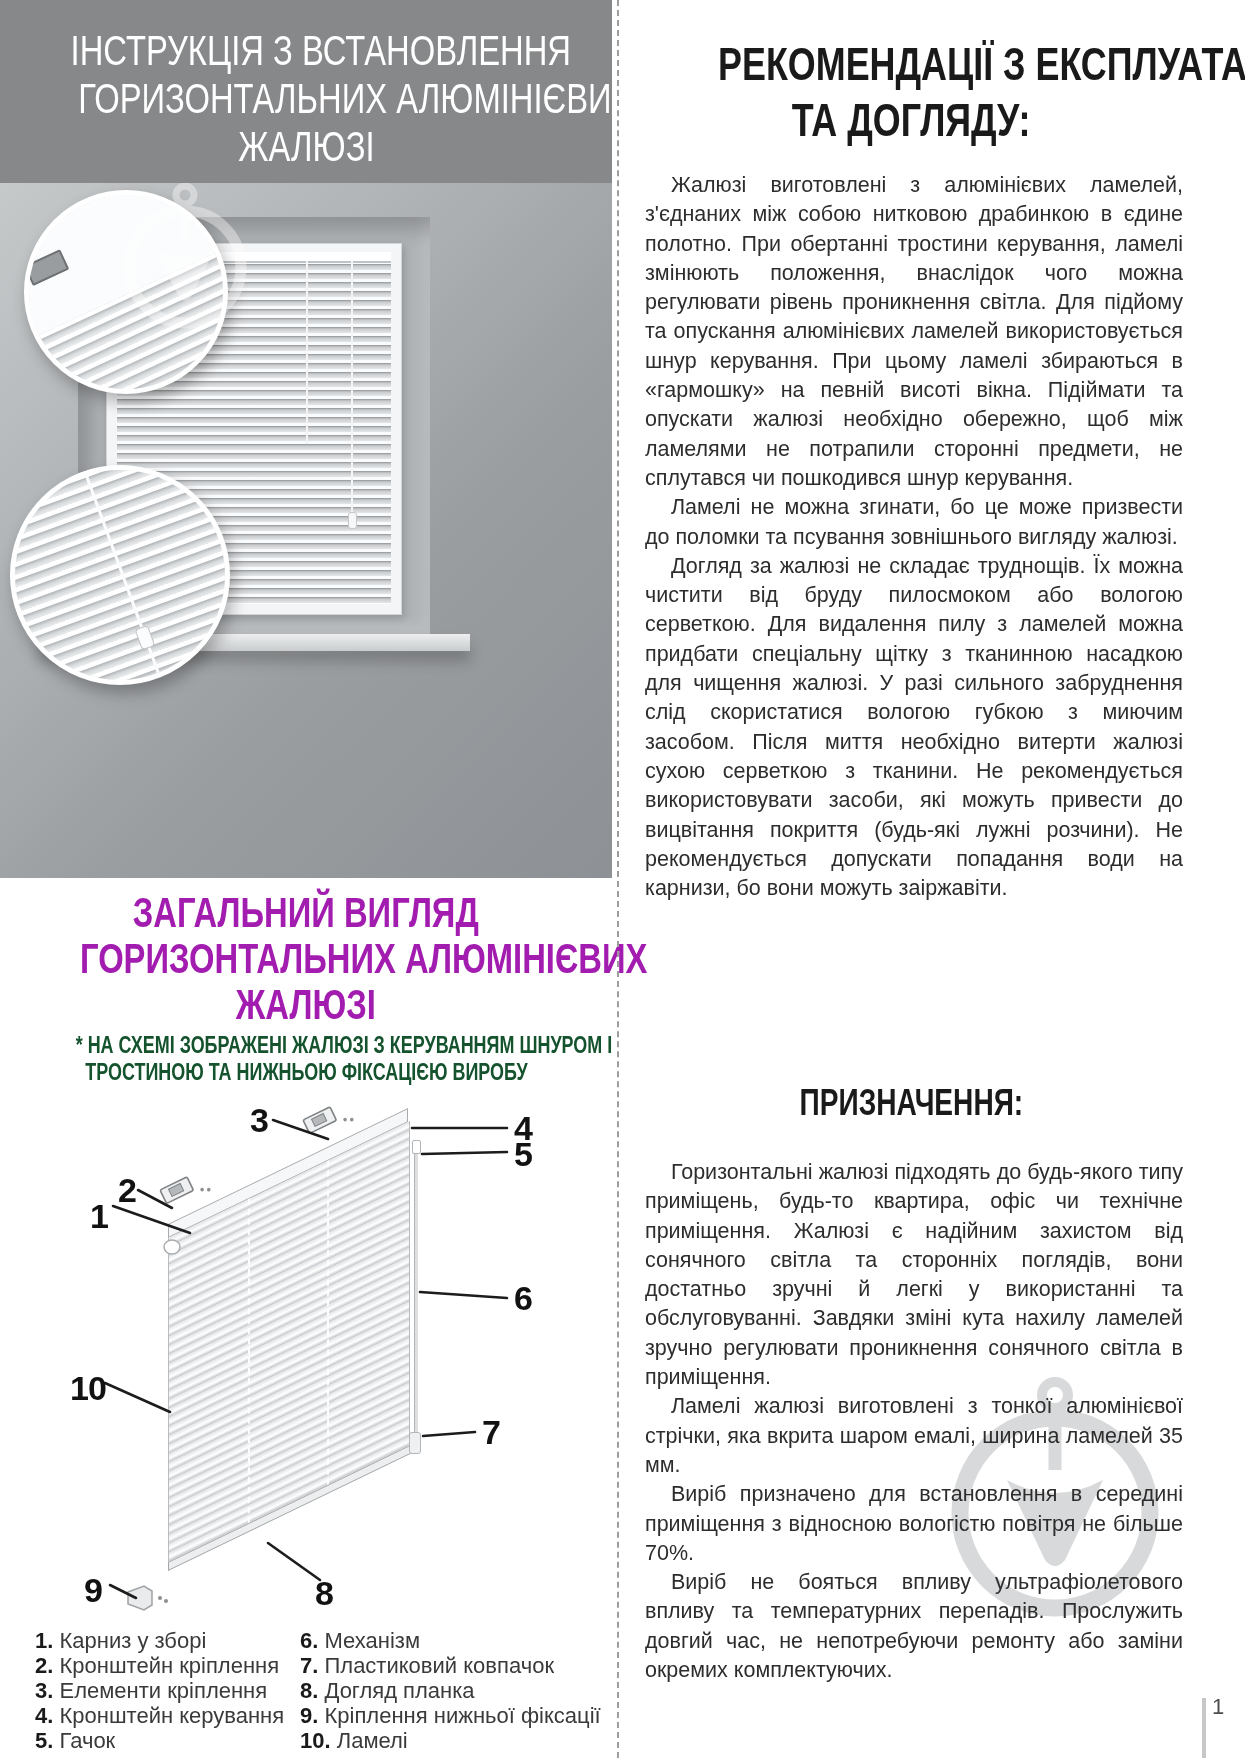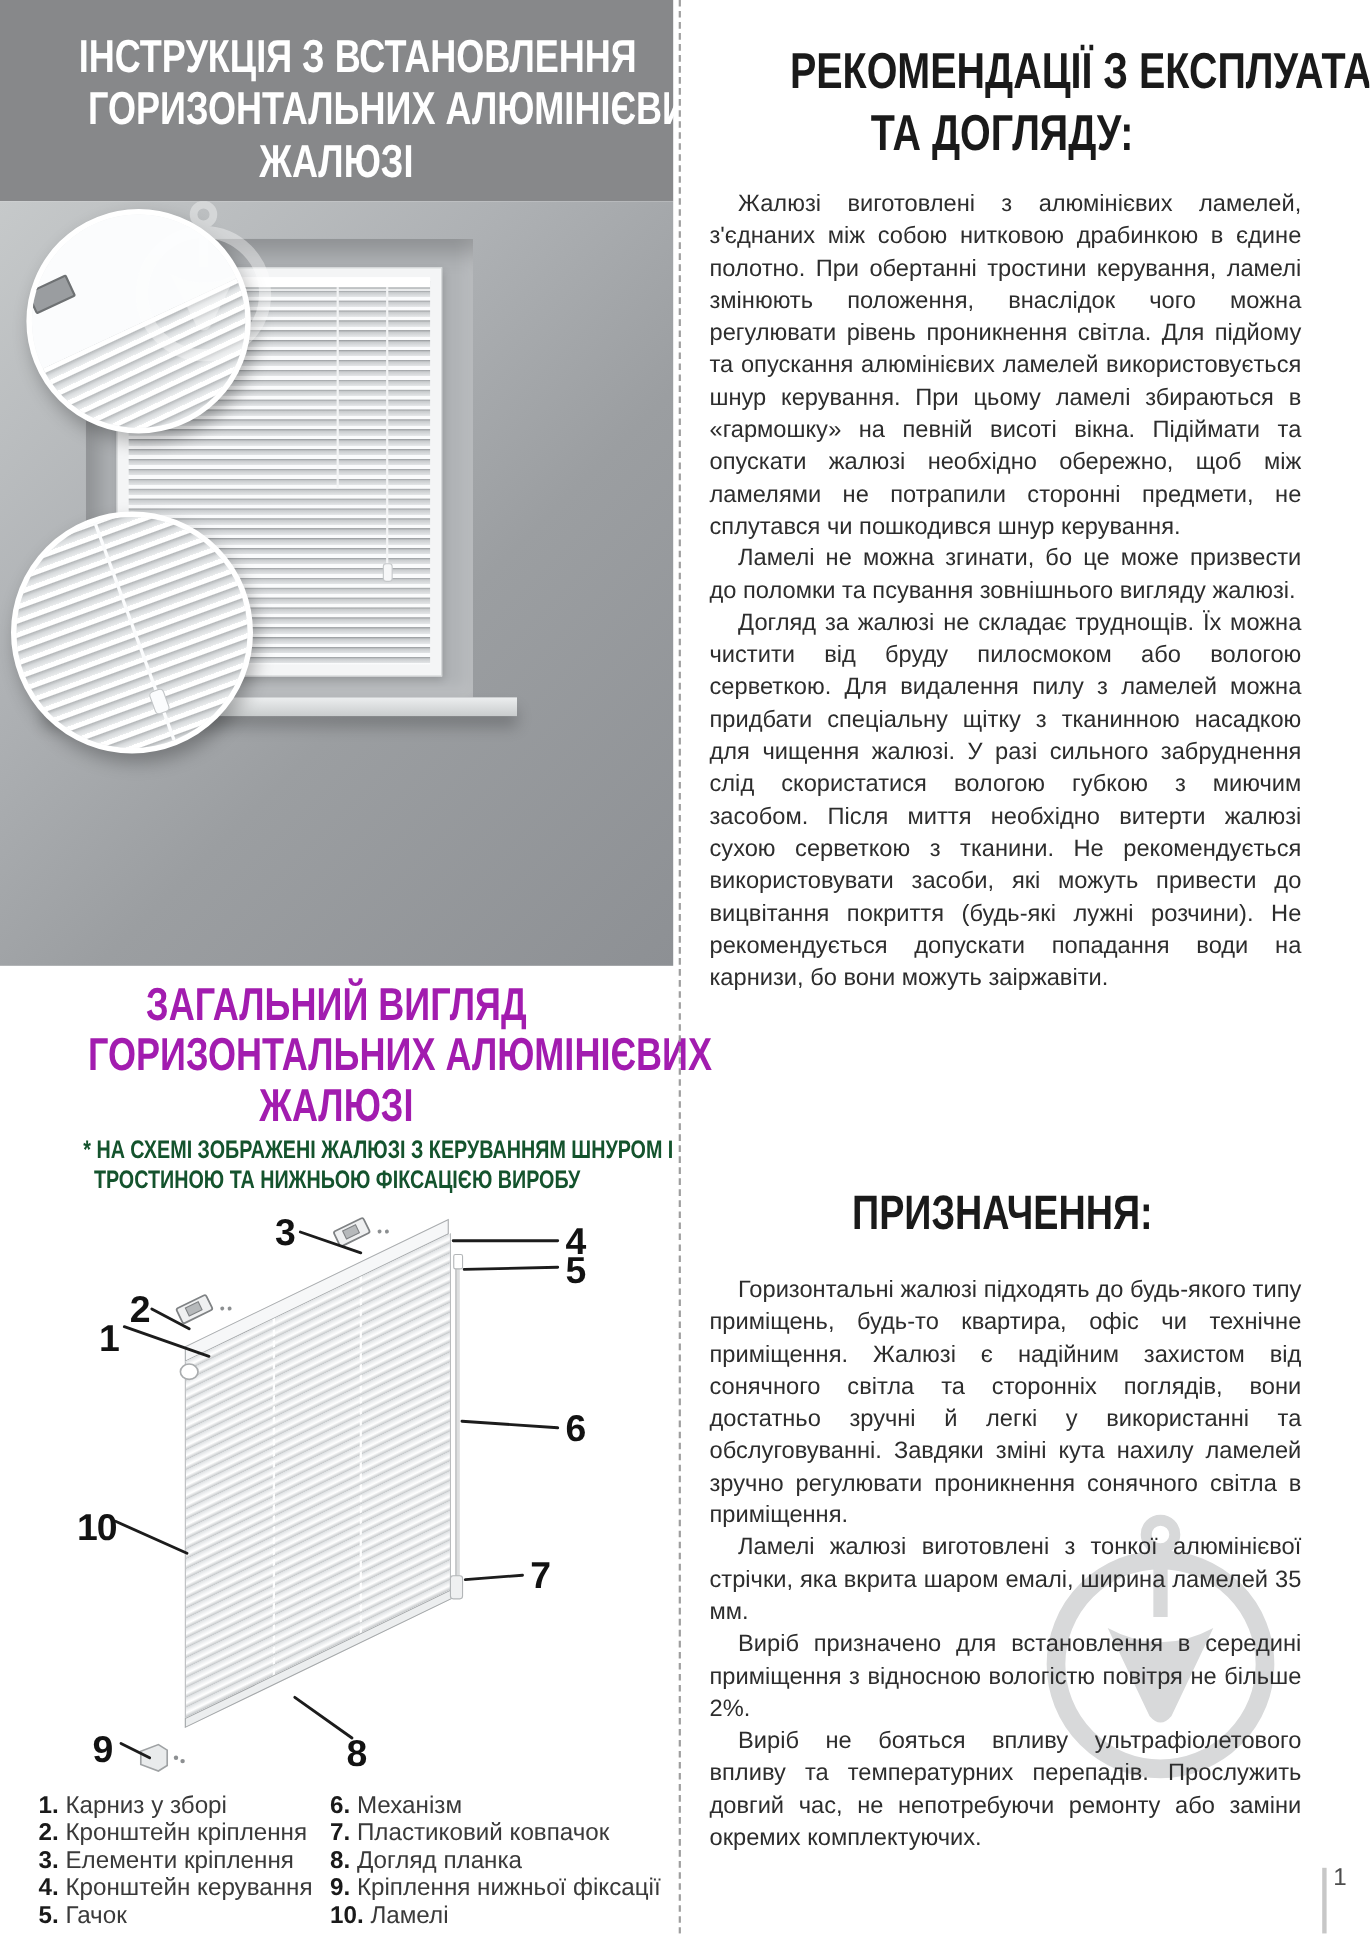--- a/index.html
+++ b/index.html
@@ -5,21 +5,21 @@
   html,body{margin:0;padding:0;background:#ffffff;}
   .page{
     position:relative;width:1245px;height:1758px;background:#ffffff;overflow:hidden;
     font-family:"Liberation Sans", sans-serif;color:#2e2e2e;
   }
   
   .header-block{
     position:absolute;left:0;top:0;width:612px;height:183px;background:#87888a;
     text-align:center;padding-top:27px;box-sizing:border-box;
   }
-  .header-line{line-height:48px;font-size:42px;font-weight:bold;color:#ffffff;white-space:nowrap;}
+  .header-line{line-height:48px;font-size:42px;font-weight:normal;color:#ffffff;white-space:nowrap;}
   .cond{display:inline-block;transform:scaleX(.78);transform-origin:50% 50%;white-space:nowrap;}
   .photo{
     position:absolute;left:0;top:183px;width:612px;height:695px;overflow:hidden;
     background:linear-gradient(135deg,#c6c9ca 0%,#aeb1b4 35%,#9b9ea1 60%,#8d9094 100%);
   }
   .recess{
     position:absolute;left:78px;top:34px;width:352px;height:417px;background:#b0b3b6;
     box-shadow:inset 12px 12px 20px rgba(0,0,0,.20), inset -6px -8px 14px rgba(255,255,255,.18);
   }
   .frame{
@@ -90,21 +90,21 @@
   .legend-item{line-height:25px;white-space:nowrap;}
   .legend-item .num{font-weight:bold;color:#1a1a1a;}
   
   .divider{position:absolute;left:617px;top:0;height:1758px;width:0;border-left:2px dashed #9e9e9e;}
   .care-heading{position:absolute;left:637px;top:36px;width:548px;text-align:center;color:#1a1a1a;}
   .care-heading-line{line-height:56px;font-size:46px;font-weight:bold;}
   .body-copy{font-size:21.5px;line-height:29.3px;text-align:justify;color:#2d2d2d;}
   .body-copy p{margin:0;text-indent:26px;}
   .care-text{position:absolute;left:645px;top:171px;width:538px;}
   .purpose-heading{position:absolute;left:637px;top:1078px;width:548px;text-align:center;color:#1a1a1a;}
-  .purpose-heading .line{line-height:50px;font-size:44px;font-weight:bold;}
+  .purpose-heading .line{line-height:50px;font-size:36px;font-weight:bold;}
   .purpose-text{position:absolute;left:645px;top:1158px;width:538px;z-index:2;}
   .page-num-rule{position:absolute;left:1202px;top:1698px;width:4px;height:60px;background:#c7c7c7;}
   .page-num{position:absolute;left:1212px;top:1694px;font-size:22px;color:#4d4d4d;}
 </style>
 </head>
 <body>
 
 <div class="page">
 
   <div class="header-block">
@@ -260,20 +260,20 @@
     <p>Догляд за жалюзі не складає труднощів. Їх можна чистити від бруду пилосмоком або вологою серветкою. Для видалення пилу з ламелей можна придбати спеціальну щітку з тканинною насадкою для чищення жалюзі. У разі сильного забруднення слід скористатися вологою губкою з миючим засобом. Після миття необхідно витерти жалюзі сухою серветкою з тканини. Не рекомендується використовувати засоби, які можуть привести до вицвітання покриття (будь-які лужні розчини). Не рекомендується допускати попадання води на карнизи, бо вони можуть заіржавіти.</p>
   </div>
 
   <div class="purpose-heading">
     <div class="line"><span class="cond">ПРИЗНАЧЕННЯ:</span></div>
   </div>
 
   <div class="purpose-text body-copy">
     <p>Горизонтальні жалюзі підходять до будь-якого типу приміщень, будь-то квартира, офіс чи технічне приміщення. Жалюзі є надійним захистом від сонячного світла та сторонніх поглядів, вони достатньо зручні й легкі у використанні та обслуговуванні. Завдяки зміні кута нахилу ламелей зручно регулювати проникнення сонячного світла в приміщення.</p>
     <p>Ламелі жалюзі виготовлені з тонкої алюмінієвої стрічки, яка вкрита шаром емалі, ширина ламелей 35 мм.</p>
-    <p>Виріб призначено для встановлення в середині приміщення з відносною вологістю повітря не більше 2%.</p>
+    <p>Виріб призначено для встановлення в середині приміщення з відносною вологістю повітря не більше 70%.</p>
     <p>Виріб не бояться впливу ультрафіолетового впливу та температурних перепадів. Прослужить довгий час, не непотребуючи ремонту або заміни окремих комплектуючих.</p>
   </div>
 
   <div class="page-num-rule"></div>
   <div class="page-num">1</div>
 
 </div>
 
 </body></html>

